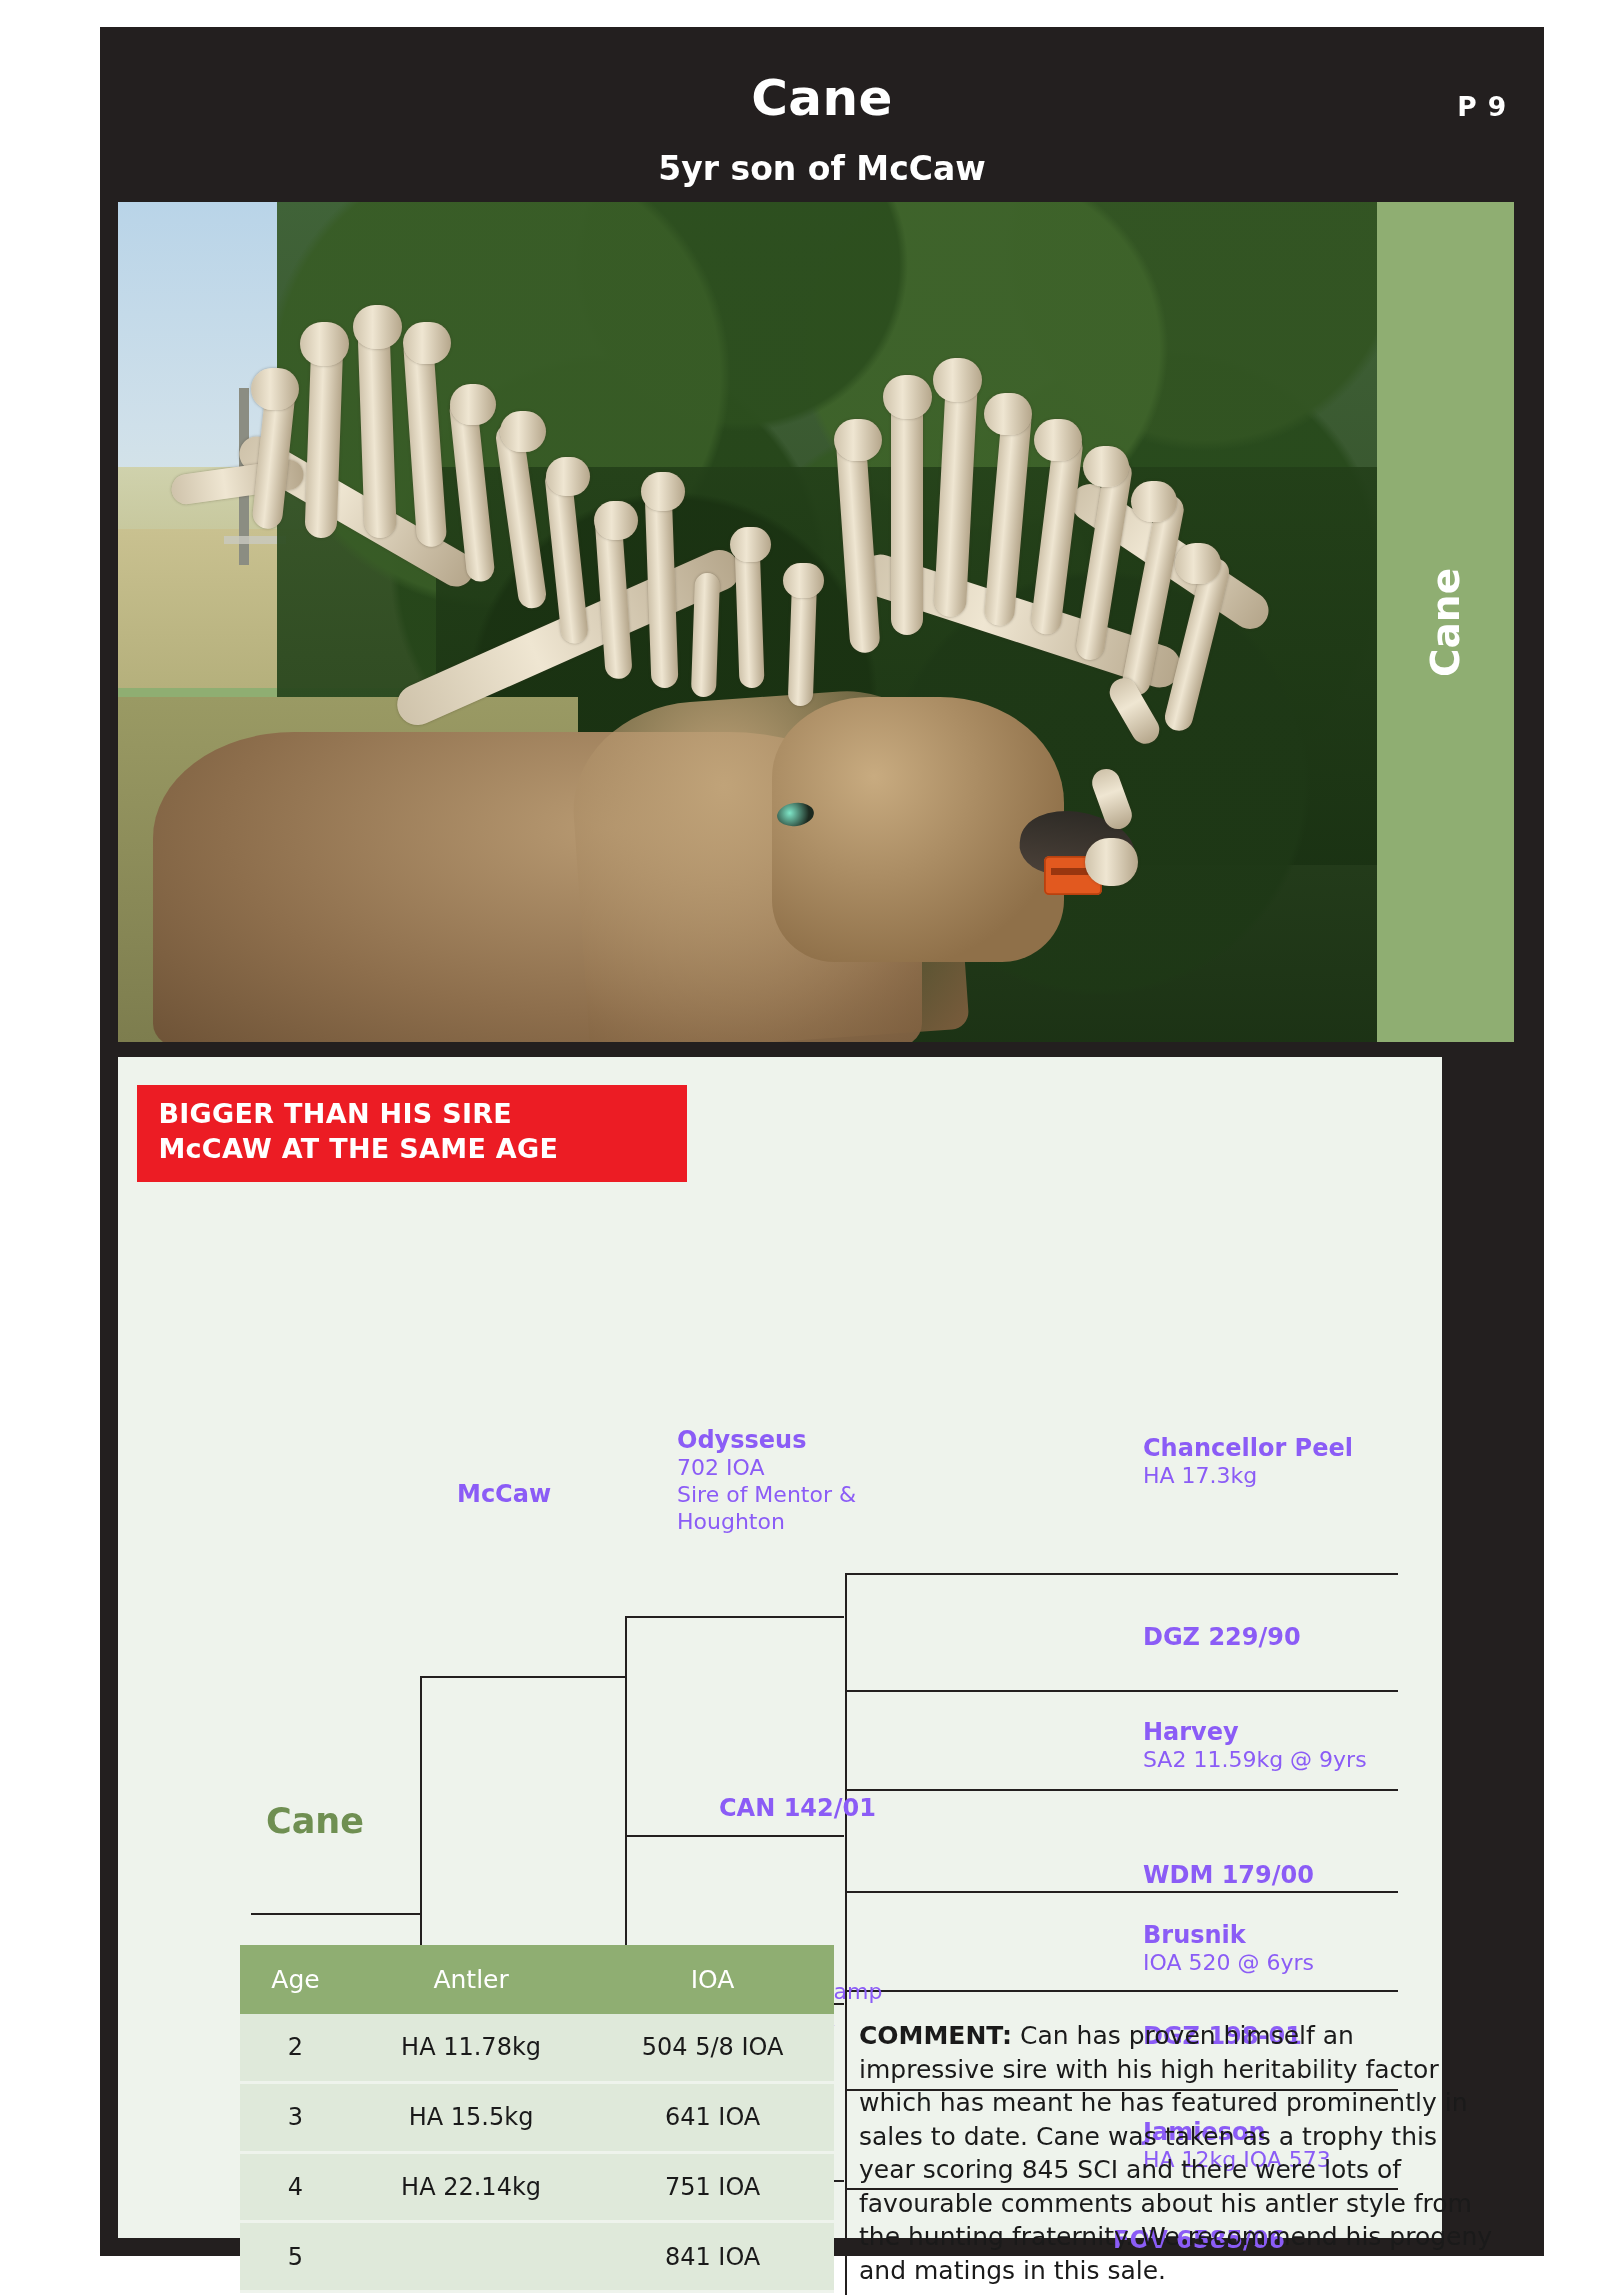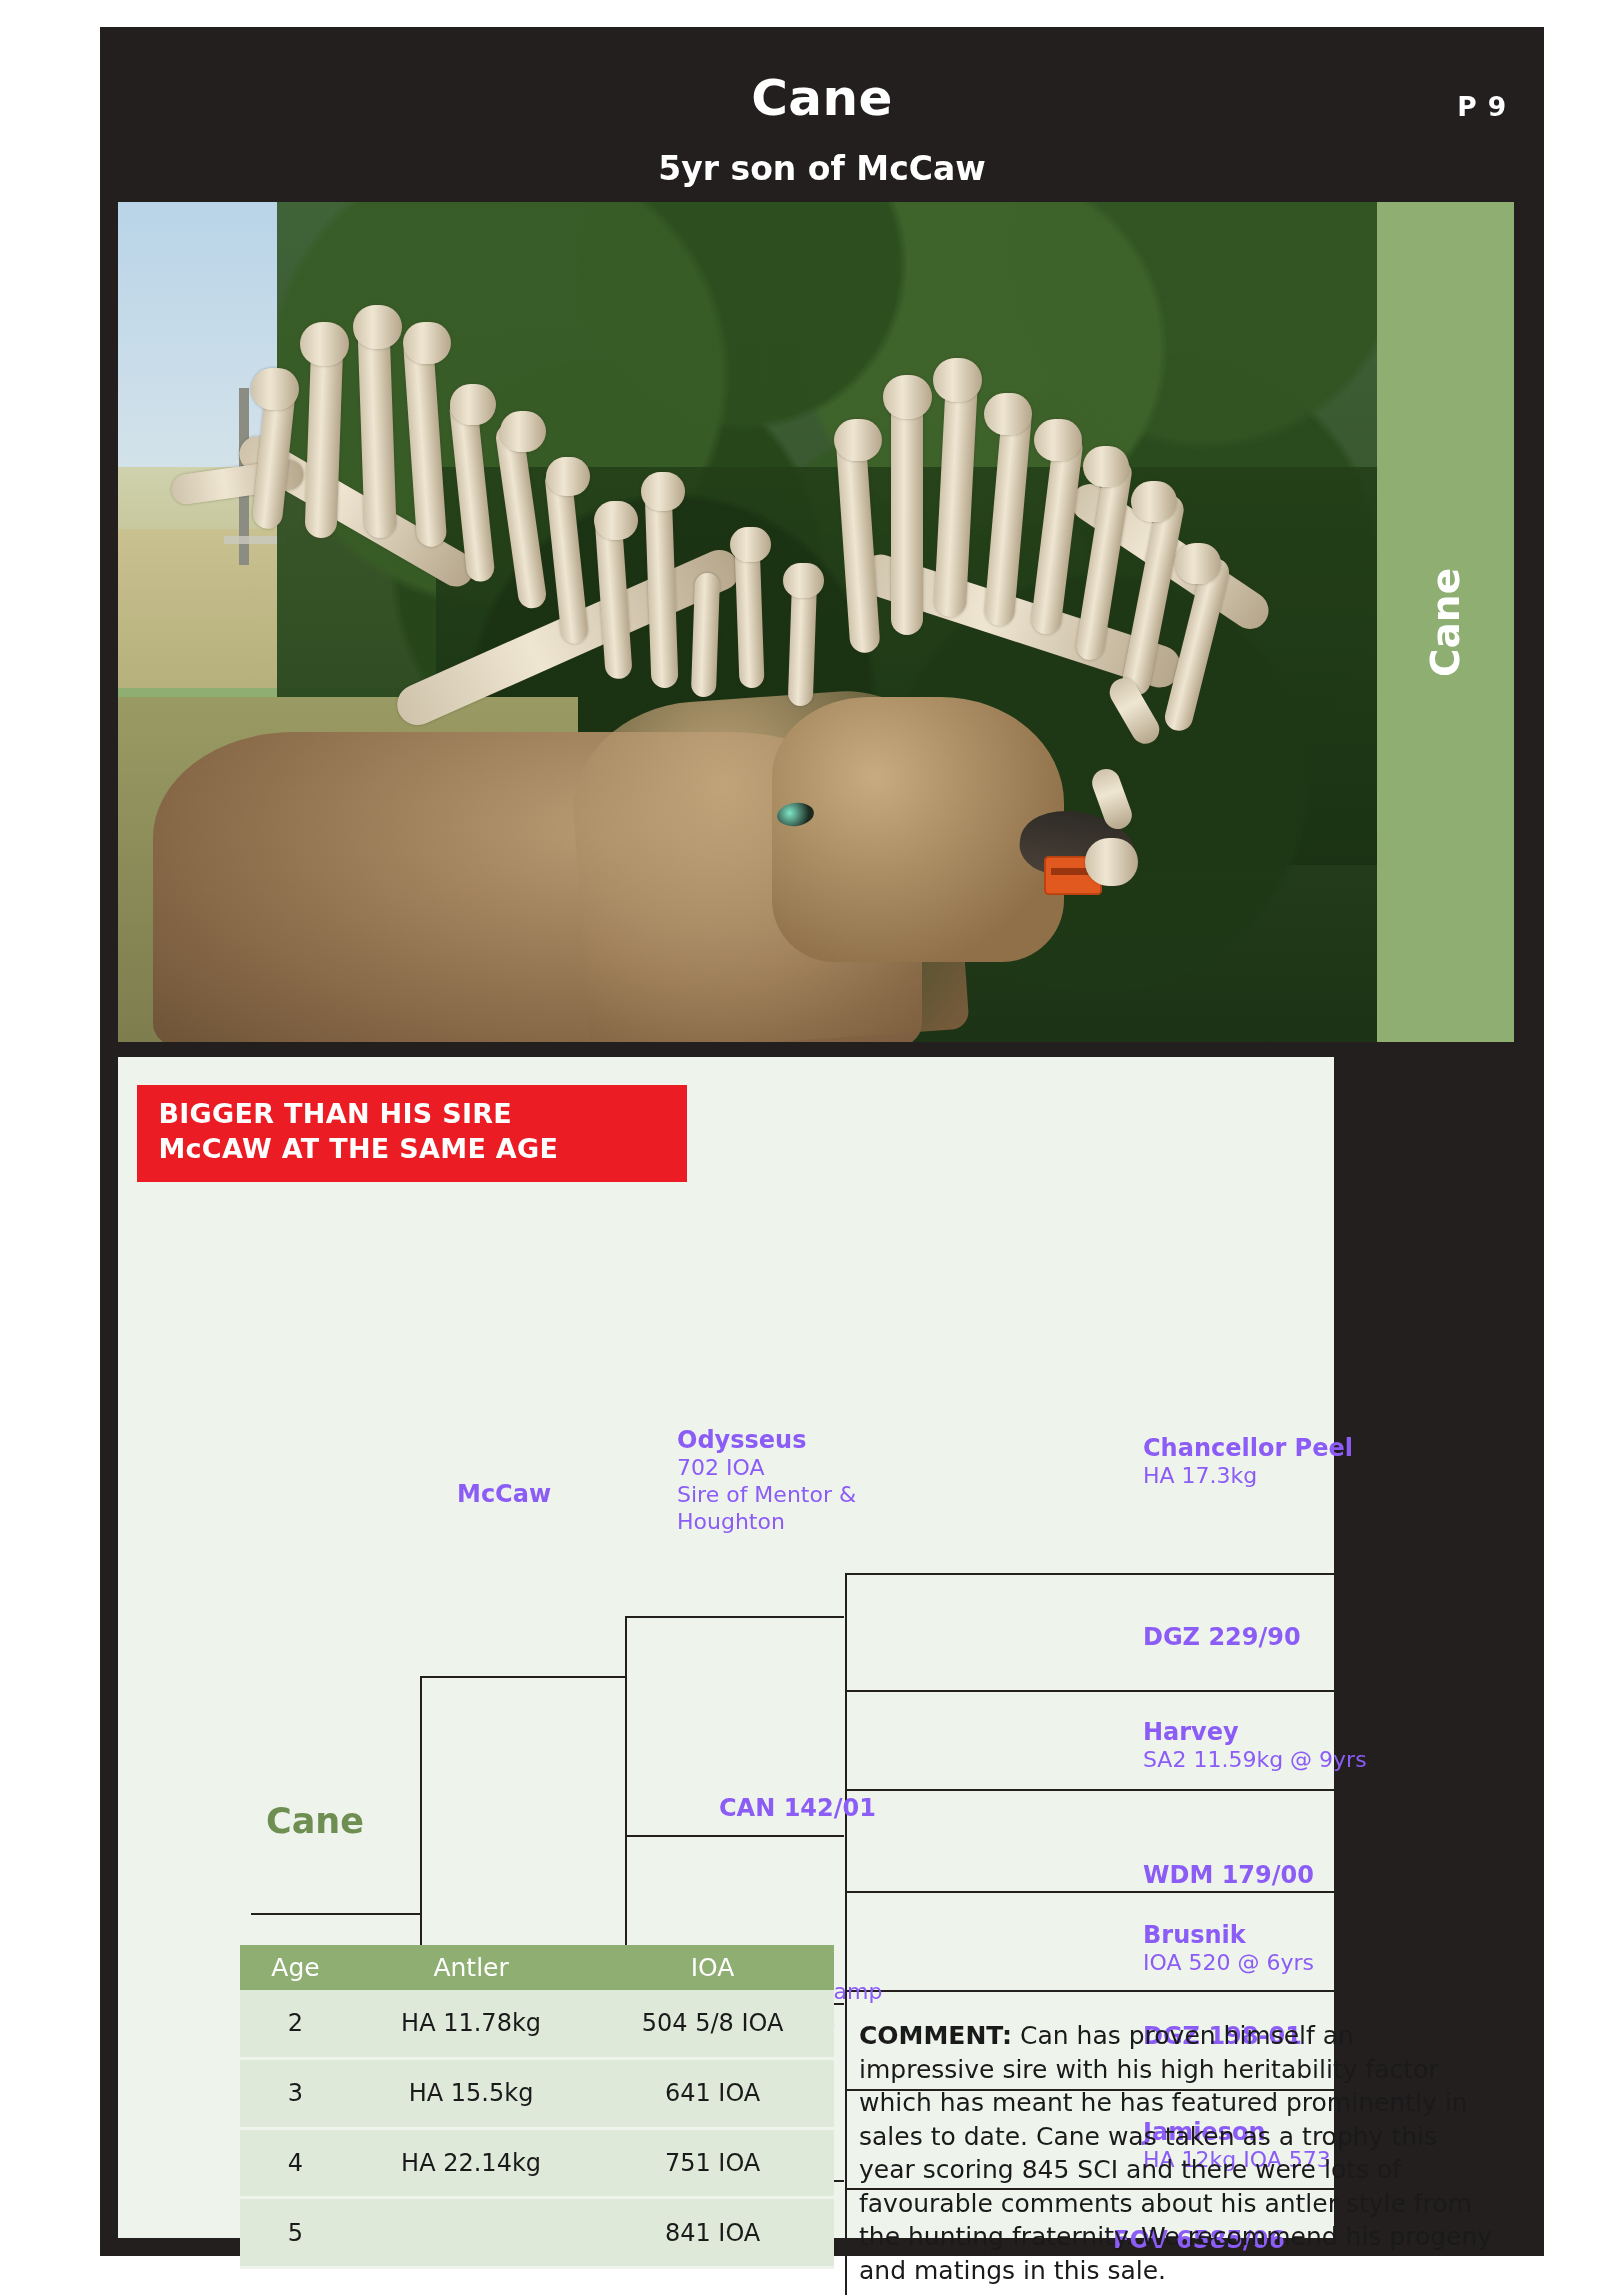--- a/index.html
+++ b/index.html
@@ -214,21 +214,21 @@
   .side-label span {
     transform: rotate(-90deg);
     white-space: nowrap;
   }
 
   
   .content {
     position: absolute;
     left: 118px;
     top: 1057px;
-    width: 1216px;
+    width: 1324px;
     height: 1181px;
     background: #eef3ec;
   }
 
   
   .banner {
     position: absolute;
     left: 19.4px;
     top: 28px;
     width: 550px;
@@ -272,21 +272,21 @@
     left: 122px;
     top: 888px;
     width: 594px;
     border-collapse: collapse;
     font-size: 24px;
   }
   .stats th {
     background: #8fae72;
     color: #ffffff;
     font-weight: normal;
-    padding: 8px 7px;
+    padding: 20px 7px;
     font-size: 25px;
   }
   .stats td {
     background: #dfe9da;
     text-align: center;
     padding: 19.4px 7px;
     border-bottom: 3.5px solid #eef3ec;
     color: #1a1a1a;
   }
   .stats tr td:first-child { width: 97px; }

